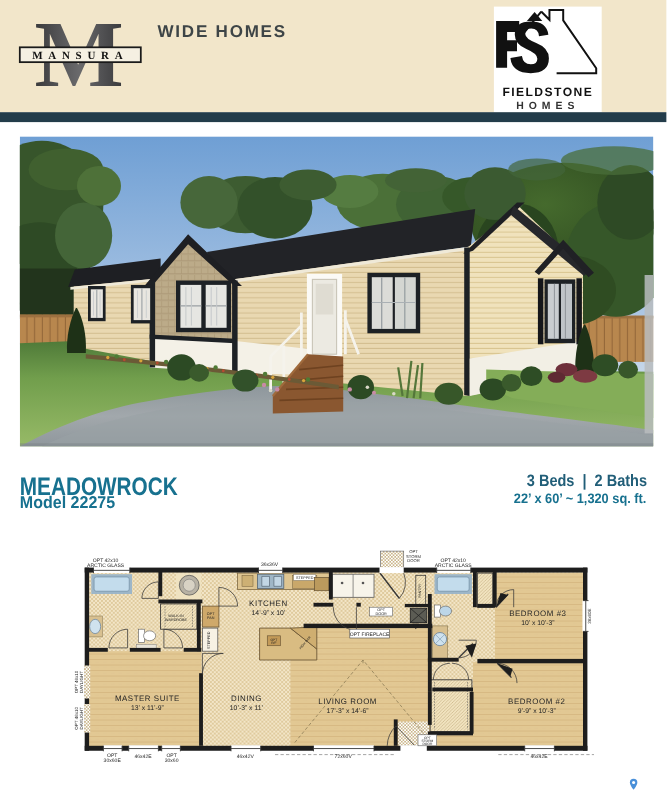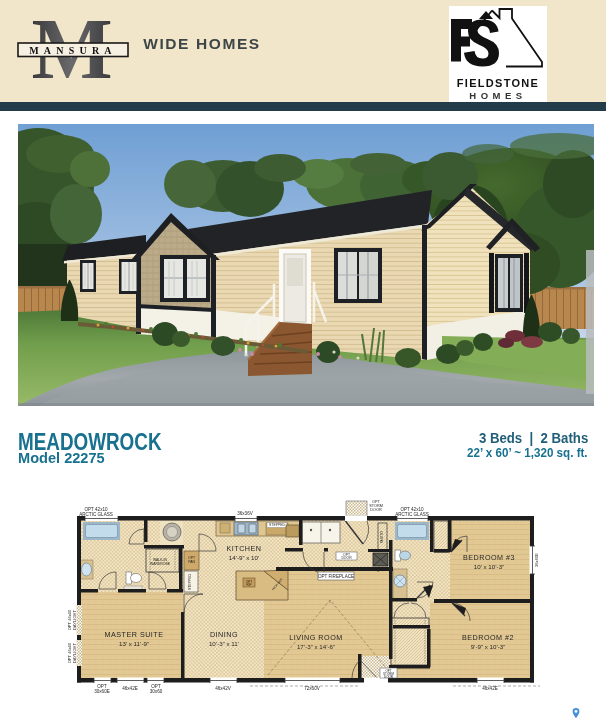--- a/index.html
+++ b/index.html
@@ -18,21 +18,21 @@
         <stop offset="0.5" stop-color="#6a6a6c"></stop>
         <stop offset="1" stop-color="#39393b"></stop>
     </linearGradient>
   </defs>
   <text x="58" y="64" text-anchor="middle" font-family="Liberation Serif,serif" font-weight="bold" font-size="86" fill="url(#mg)">M</text>
   <rect x="4" y="29" width="110" height="13.5" fill="#f5f0e2" stroke="#1a1a1a" stroke-width="1.6"></rect>
   <text x="59" y="39.5" text-anchor="middle" font-family="Liberation Serif,serif" font-weight="bold" font-size="10" letter-spacing="5.2" fill="#111">MANSURA</text>
 </svg>
 
 <div class="abs" style="left:142px;top:18px;width:120px;text-align:center;color:#3e4547;">
-  <div style="font-weight:bold;font-size:15.5px;letter-spacing:1.6px;margin-top:17px;">WIDE&nbsp;HOMES</div>
+  <div style="font-weight:bold;font-size:15.5px;letter-spacing:1.6px;margin-top:3px;">WIDE&nbsp;HOMES</div>
 </div>
 
 <div class="abs" style="left:449px;top:6px;width:98px;height:96px;background:#fff;"></div>
 
 <svg class="abs" style="left:449px;top:6px;" width="98" height="96" viewBox="0 0 98 96">
 
   <path d="M43 4.5 L24 28" fill="none" stroke="#111" stroke-width="1.8"></path>
   <path d="M43 4.5 L50.5 12 L50.5 3 L63 3 L63 12.5 L93 56 L93 60.5 L57 60.5" fill="none" stroke="#111" stroke-width="1.8"></path>
 
   <path d="M2 13 h21 v10 h-11 v7.5 h9 v10 h-9 v15 h-10 Z" fill="#111"></path>

